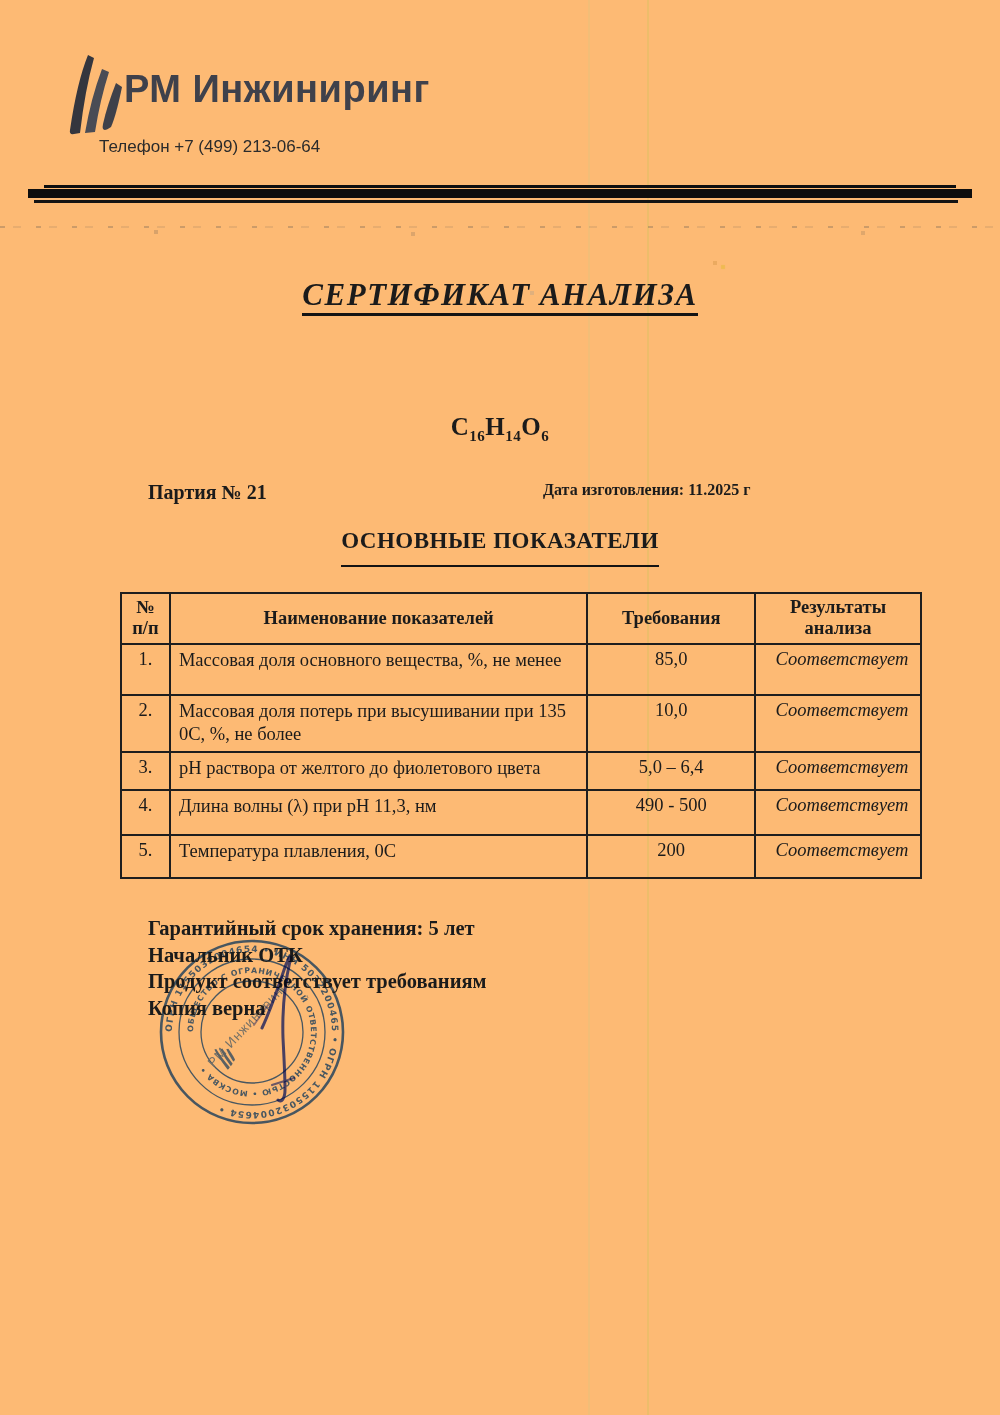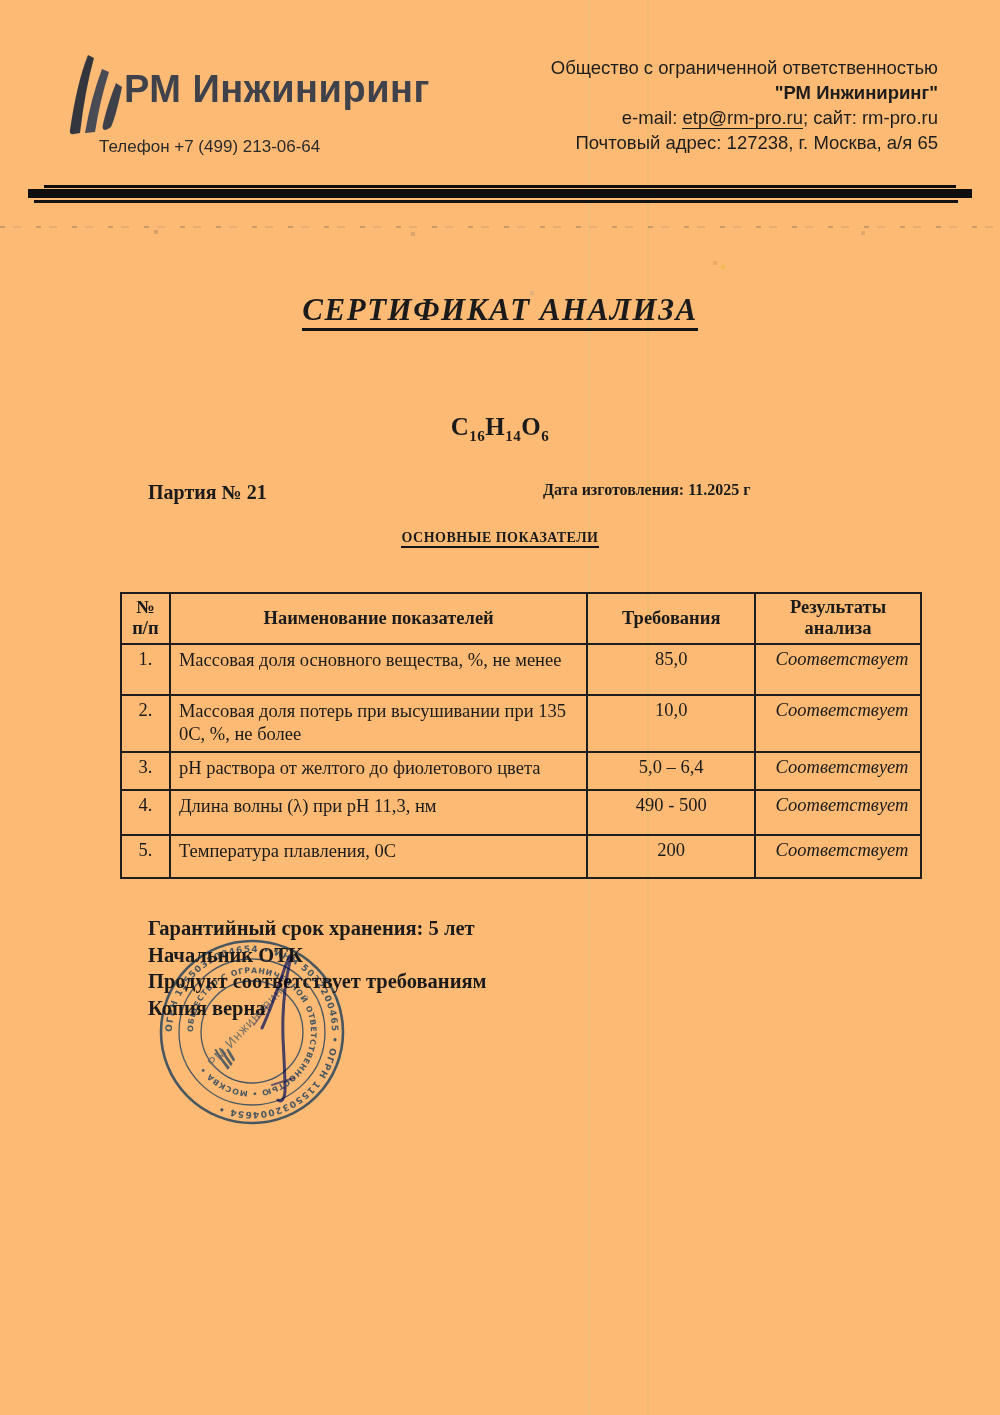--- a/index.html
+++ b/index.html
@@ -33,32 +33,32 @@
     font-size:17px; color:#2b2b2b;margin-left:44px; }
   .contact-block { position:absolute; right:62px; top:55px; text-align:right;
     font-family:"Liberation Sans",sans-serif; font-size:18.5px; line-height:25px; color:#1d1d1d; }
   .contact-block .b { font-weight:700; }
   .u-link { border-bottom:1.6px solid #1d1d1d; }
   .bar-top    { position:absolute; left:44px; top:185px; width:912px; height:3px; background:#0e0e0e; }
   .bar-main   { position:absolute; left:28px; top:189px; width:944px; height:9px; background:#0e0e0e; }
   .bar-bottom { position:absolute; left:34px; top:200px; width:924px; height:3px; background:#141414; }
   
   .center-line { position:absolute; left:0; width:1000px; text-align:center; }
-  .doc-title { top:292px; }
+  .doc-title { top:277px; }
   .doc-title span { font-size:31px; font-weight:700; font-style:italic; letter-spacing:1.5px;
     border-bottom:3px solid #141414; padding-bottom:1px; }
   .substance { top:349px; }
   .substance span { font-size:37px; font-weight:700; letter-spacing:2.5px; }
   .formula { top:413px; font-size:25px; font-weight:700; letter-spacing:.5px; }
   .formula sub { font-size:15px; font-weight:700; }
   .batch { position:absolute; left:148px; top:481px; font-size:20px; font-weight:700; }
   .prod-date { position:absolute; left:543px; top:481px; font-size:16px; font-weight:700; }
   .section-title { top:528px; }
-  .section-title span { font-size:14px; font-weight:700; letter-spacing:.5px;
-    border-bottom:2.5px solid #141414; padding-bottom:1px; }
+  .section-title span { font-size:23px; font-weight:700; letter-spacing:.5px;
+    border-bottom:2.5px solid #141414; padding-bottom:12px; }
   
   table.indicators { position:absolute; left:120px; top:592px; width:802px;
     border-collapse:collapse; font-size:18.5px;font-family:Liberation Serif, serif; }
   .indicators th, .indicators td { border:2px solid #1e1e1e; vertical-align:top; padding:4px 8px; }
   .indicators th { vertical-align:middle; text-align:center; font-weight:700; line-height:1.15; padding:3px 4px; }
   .indicators thead tr { height:50px; }
   .indicators tbody tr:nth-child(1){ height:51px; }
   .indicators tbody tr:nth-child(2){ height:46px; }
   .indicators tbody tr:nth-child(3){ height:38px; }
   .indicators tbody tr:nth-child(4){ height:45px; }
@@ -86,26 +86,20 @@
   <div class="speckles"></div>
 
   <svg class="logo-icon" width="64" height="82" viewBox="0 0 64 82">
     <path d="M30,1 Q19,28 12,76 Q11,81 16,80 L22,79 Q27,36 36,4 Z" fill="#34363e"></path>
     <path d="M44,15 Q33,44 27,79 L37,78 Q42,46 51,18 Z" fill="#4a4c55"></path>
     <path d="M58,29 Q49,52 45,70 Q43,80 53,73 Q58,62 64,33 Z" fill="#3f414a"></path>
   </svg>
   <div class="logo-text">РМ Инжиниринг</div>
   <div class="phone">Телефон +7 (499) 213-06-64</div>
 
-  <div class="contact-block">
-    <div>Общество с ограниченной ответственностью</div>
-    <div class="b">"РМ Инжиниринг"</div>
-    <div><span>e-mail: </span><span class="u-link">etp@rm-pro.ru</span><span>; сайт: rm-pro.ru</span></div>
-    <div>Почтовый адрес: 127238, г. Москва, а/я 65</div>
-  </div>
 
   <div class="bar-top"></div>
   <div class="bar-main"></div>
   <div class="bar-bottom"></div>
 
   <div class="center-line doc-title">
     <span>СЕРТИФИКАТ АНАЛИЗА</span>
   </div>
   <div class="center-line formula"><span>C</span><sub>16</sub><span>H</span><sub>14</sub><span>O</span><sub>6</sub></div>
 

